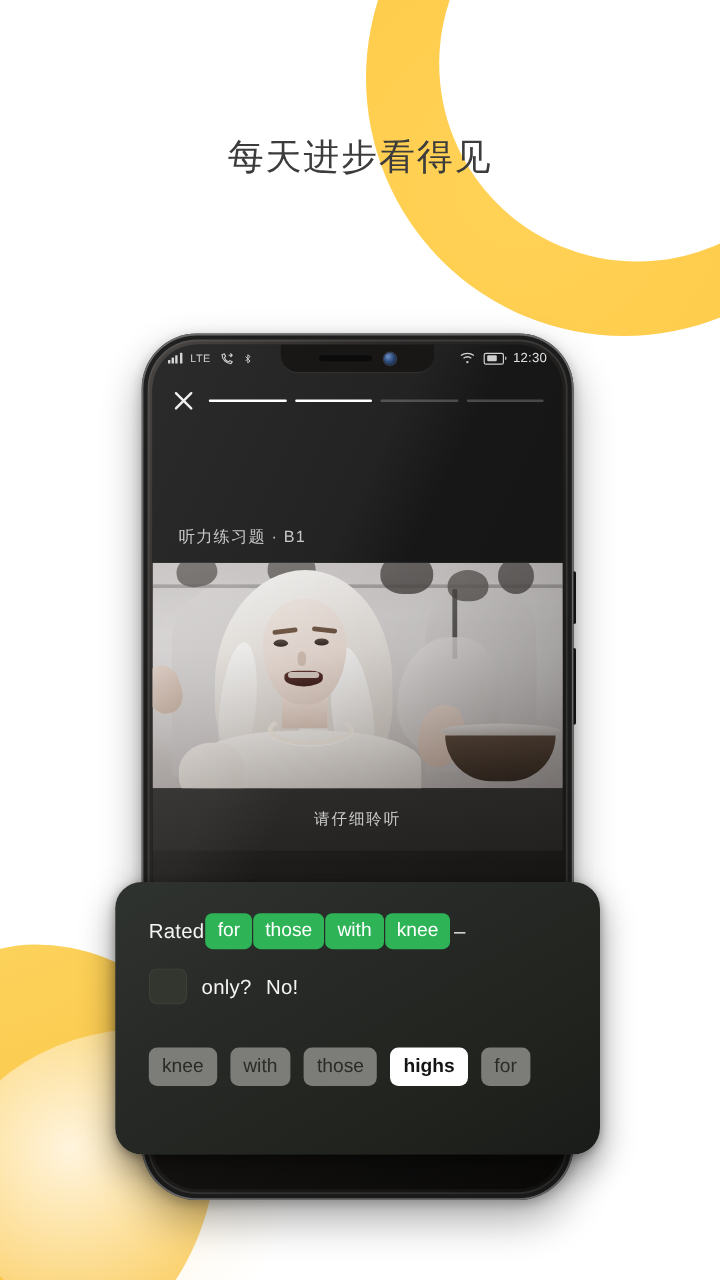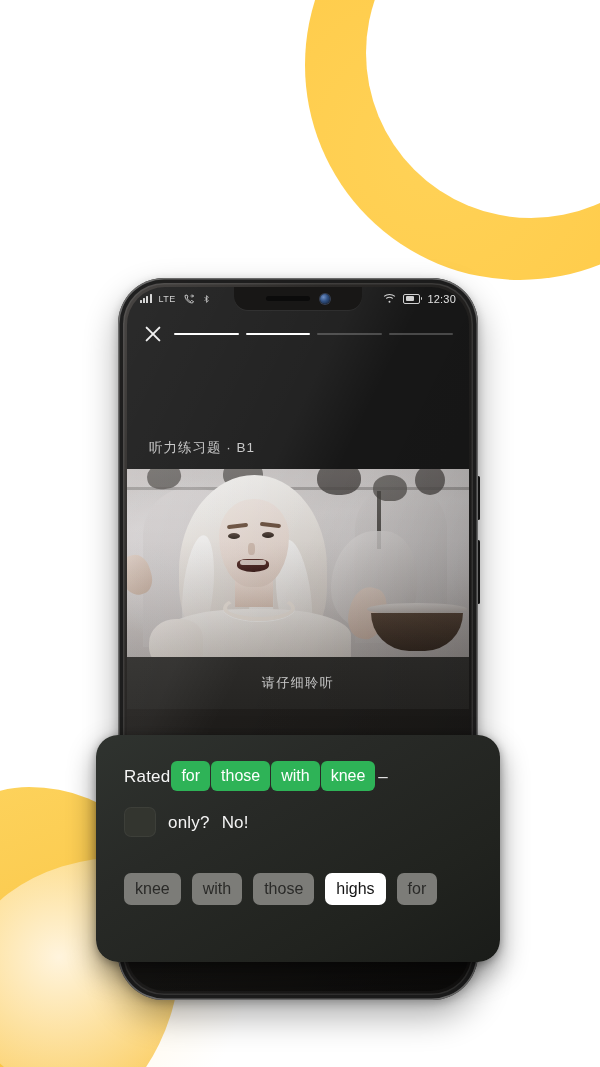--- a/index.html
+++ b/index.html
@@ -359,36 +359,37 @@
 
   .bank{
     display:flex;align-items:center;gap:11px;
     margin-top:36px;
   }
   .chip-bank{
     background:#7c7c78;color:#2a2a28;
     border-radius:7px;padding:8px 11px;font-size:16px;line-height:1;
     cursor:pointer;
   }
-  .chip-bank.sel{background:#ffffff;color:#141414;font-weight:normal;}
+  .chip-bank.sel{background:#ffffff;color:#141414;font-weight:bold;}
 
   .hidden-text{position:absolute;width:1px;height:1px;overflow:hidden;clip:rect(0 0 0 0);}
 </style>
 </head>
 <body>
 
 <div class="deco-layer">
   <div class="arc-soft"></div>
   <div class="arc-outer"></div>
   <div class="arc-inner"></div>
   <div class="blob"></div>
   <div class="blob-soft"></div>
 </div>
 
 <div class="headline-wrap">
+  <h2 class="subheadline">每天进步看得见</h2>
 </div>
 
 <div class="phone">
   <div class="btn-vol"></div>
   <div class="btn-pwr"></div>
 
   <div class="screen">
 
     <div class="media">
       <div class="still">

